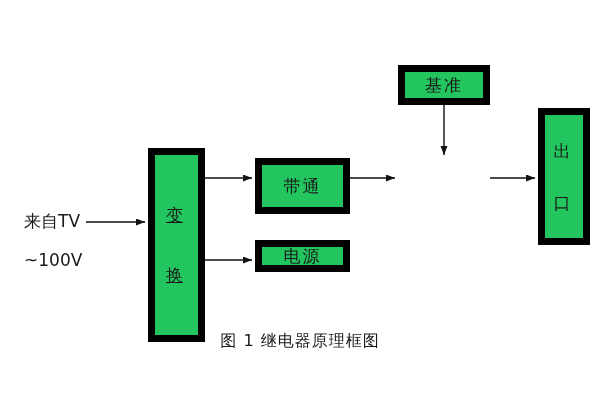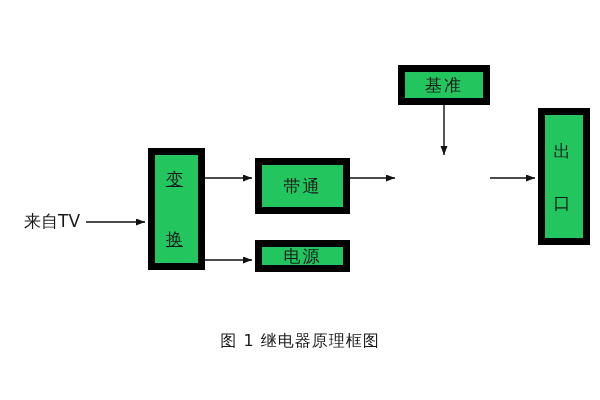--- a/index.html
+++ b/index.html
@@ -75,23 +75,24 @@
     <line x1="86" y1="222" x2="145" y2="222" stroke="#111111" stroke-width="1.4" marker-end="url(#ah)"></line>
     <line x1="205" y1="178" x2="252" y2="178" stroke="#111111" stroke-width="1.4" marker-end="url(#ah)"></line>
     <line x1="205" y1="260" x2="252" y2="260" stroke="#111111" stroke-width="1.4" marker-end="url(#ah)"></line>
     <line x1="350" y1="178" x2="395" y2="178" stroke="#111111" stroke-width="1.4" marker-end="url(#ah)"></line>
     <line x1="444" y1="105" x2="444" y2="155" stroke="#111111" stroke-width="1.4" marker-end="url(#ah)"></line>
     <line x1="490" y1="178" x2="535" y2="178" stroke="#111111" stroke-width="1.4" marker-end="url(#ah)"></line>
   </svg>
 
   <div class="input-label">
     <div>来自TV</div>
+    <div>~100V</div>
   </div>
 
-  <div class="box" style="left:148px; top:148px; width:57px; height:122px;text-decoration:underline;">
+  <div class="box" style="left:148px; top:148px; width:57px; height:194px;text-decoration:underline;">
     <span class="vtext vtext-tall">变换</span>
   </div>
 
   <div class="box" style="left:255px; top:158px; width:95px; height:56px;">
     <span>带通</span>
   </div>
 
   <div class="box" style="left:255px; top:240px; width:95px; height:32px;">
     <span>电源</span>
   </div>

